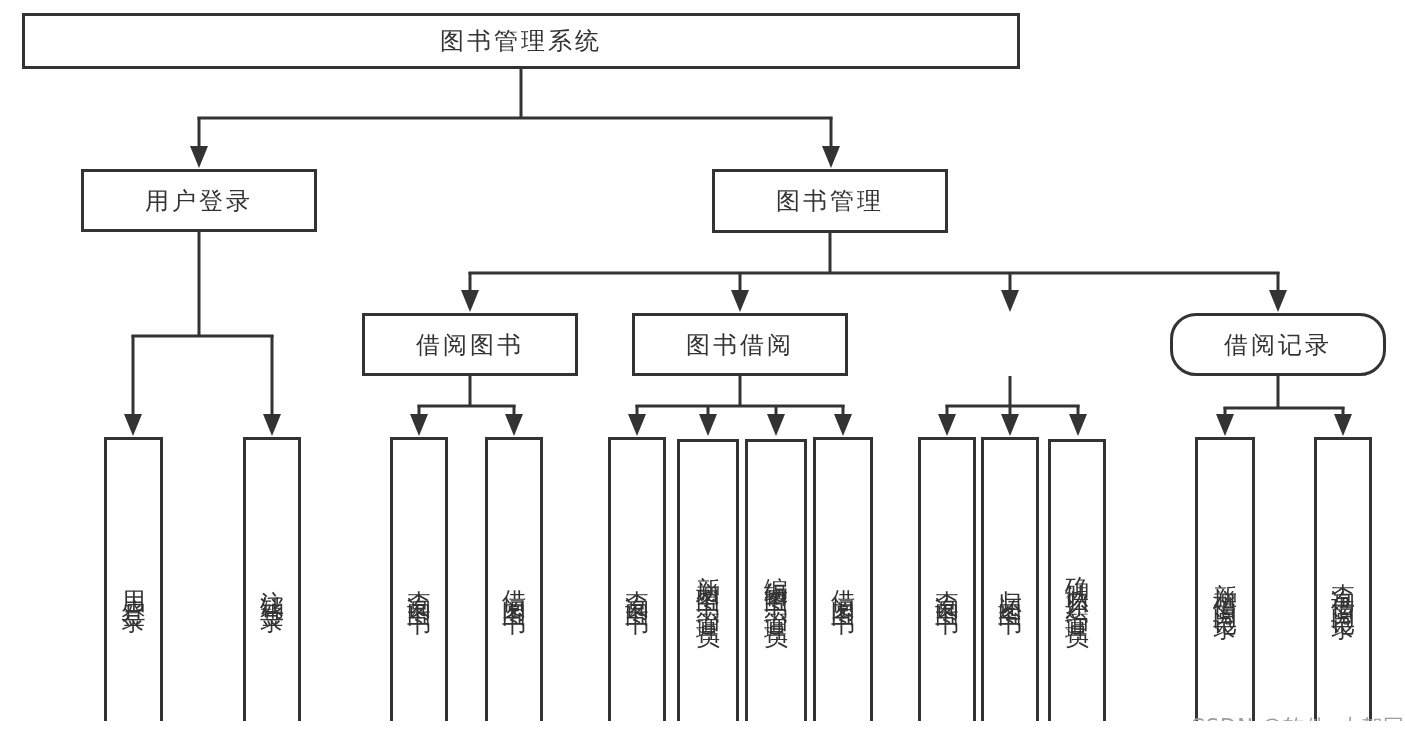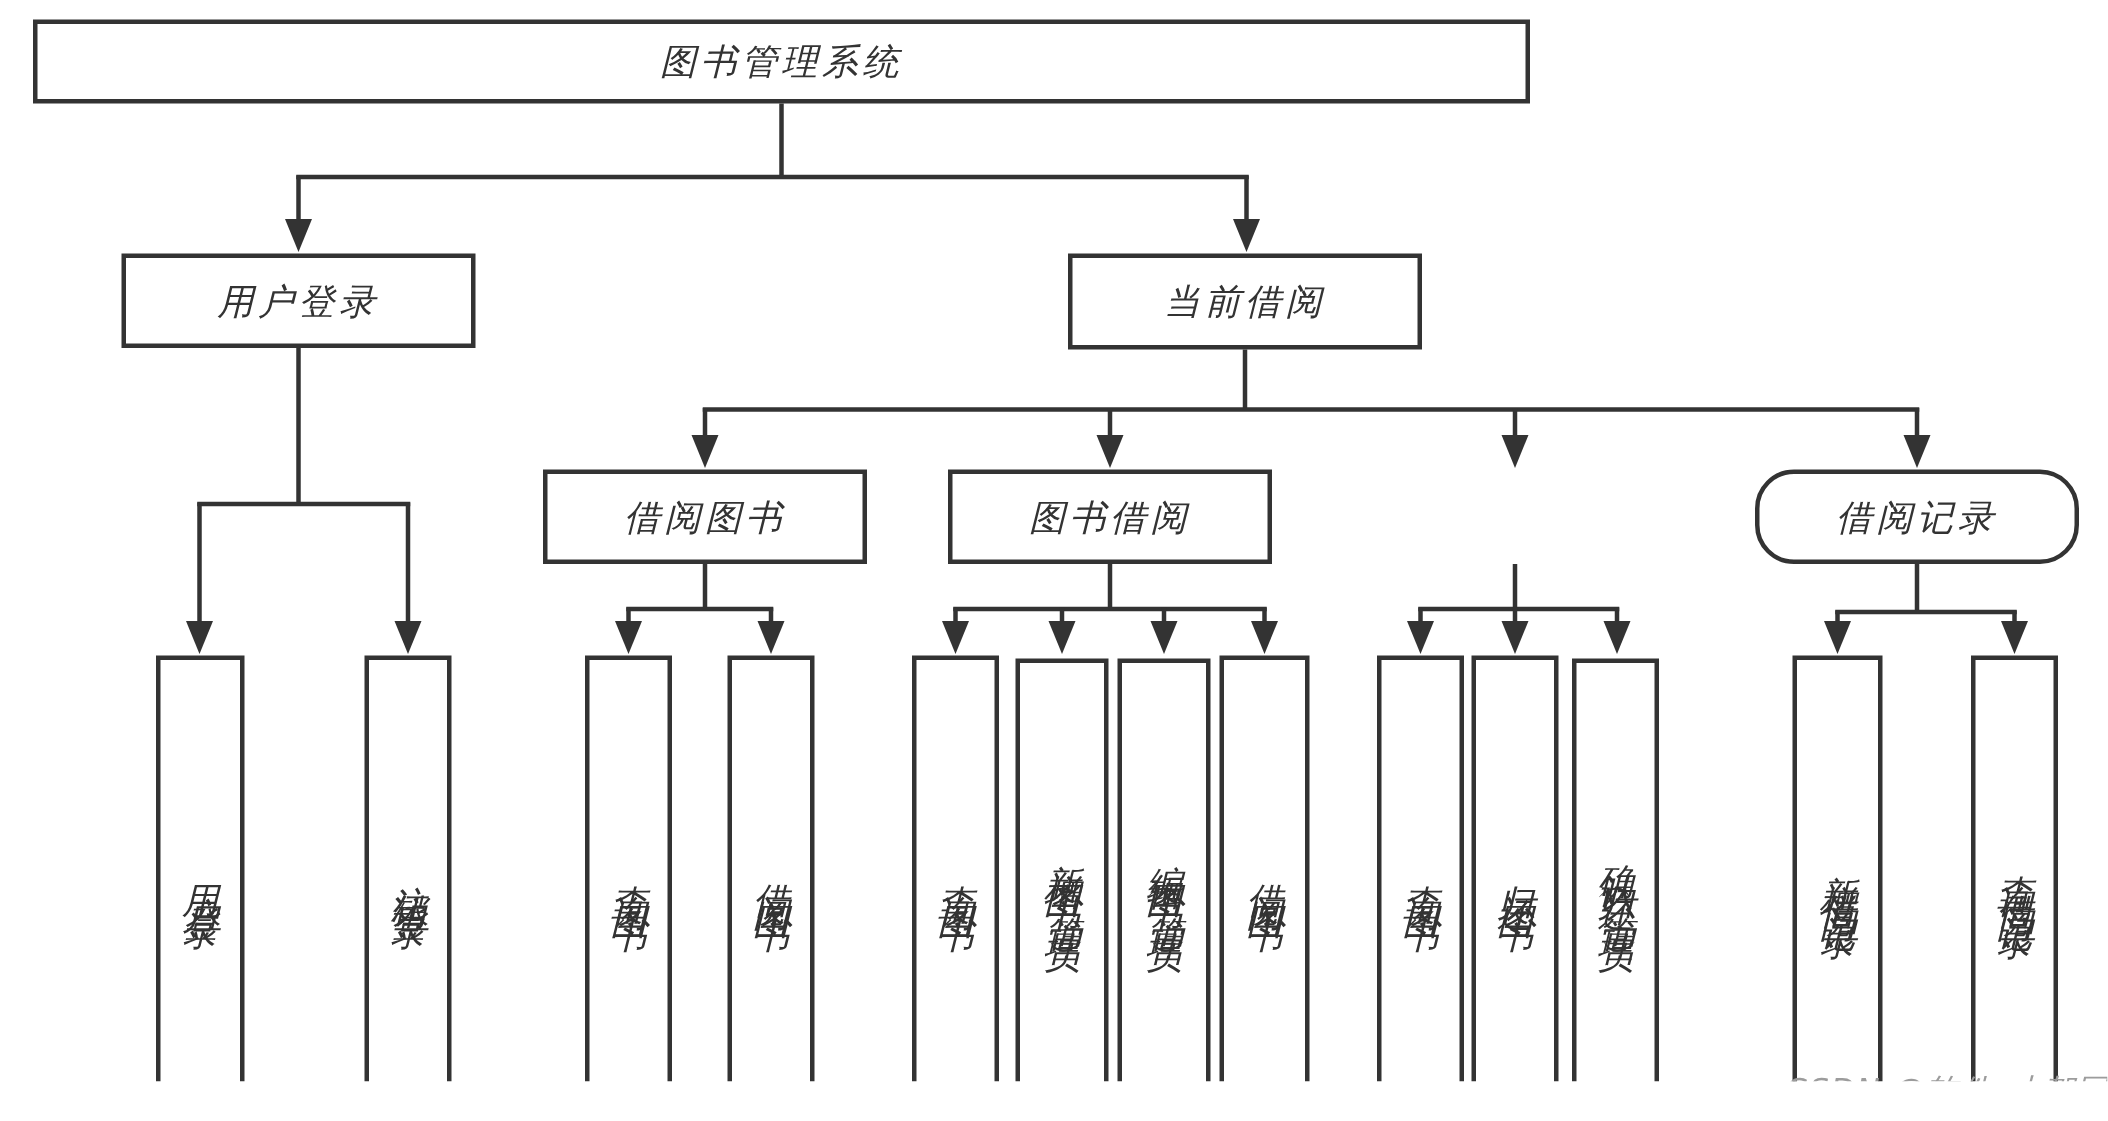--- a/index.html
+++ b/index.html
@@ -7,21 +7,20 @@
     padding: 0;
     background: #ffffff;
     font-family: "DejaVu Sans", "Liberation Sans", sans-serif;
   }
   #stage {
     position: relative;
     width: 1405px;
     height: 721px;
     background: #ffffff;
     overflow: hidden;
-    font-style: italic;
   }
   .node {
     position: absolute;
     box-sizing: border-box;
     border: 3px solid #333333;
     background: #ffffff;
     display: flex;
     align-items: center;
     justify-content: center;
     color: #333333;
@@ -65,21 +64,21 @@
 <div id="stage">
 
   <div class="node" style="left:22px; top:13px; width:998px; height:56px;">
     <span class="h-label">图书管理系统</span>
   </div>
 
   <div class="node" style="left:81px; top:169px; width:236px; height:63px;">
     <span class="h-label">用户登录</span>
   </div>
   <div class="node" style="left:712px; top:169px; width:236px; height:64px;">
-    <span class="h-label">当前借阅</span>
+    <span class="h-label">图书管理</span>
   </div>
 
   <div class="node" style="left:362px; top:313px; width:216px; height:63px;">
     <span class="h-label">借阅图书</span>
   </div>
   <div class="node" style="left:632px; top:313px; width:216px; height:63px;">
     <span class="h-label">图书借阅</span>
   </div>
   <div class="node" style="left:1170px; top:313px; width:216px; height:63px;border-radius:26px;">
     <span class="h-label">借阅记录</span>

